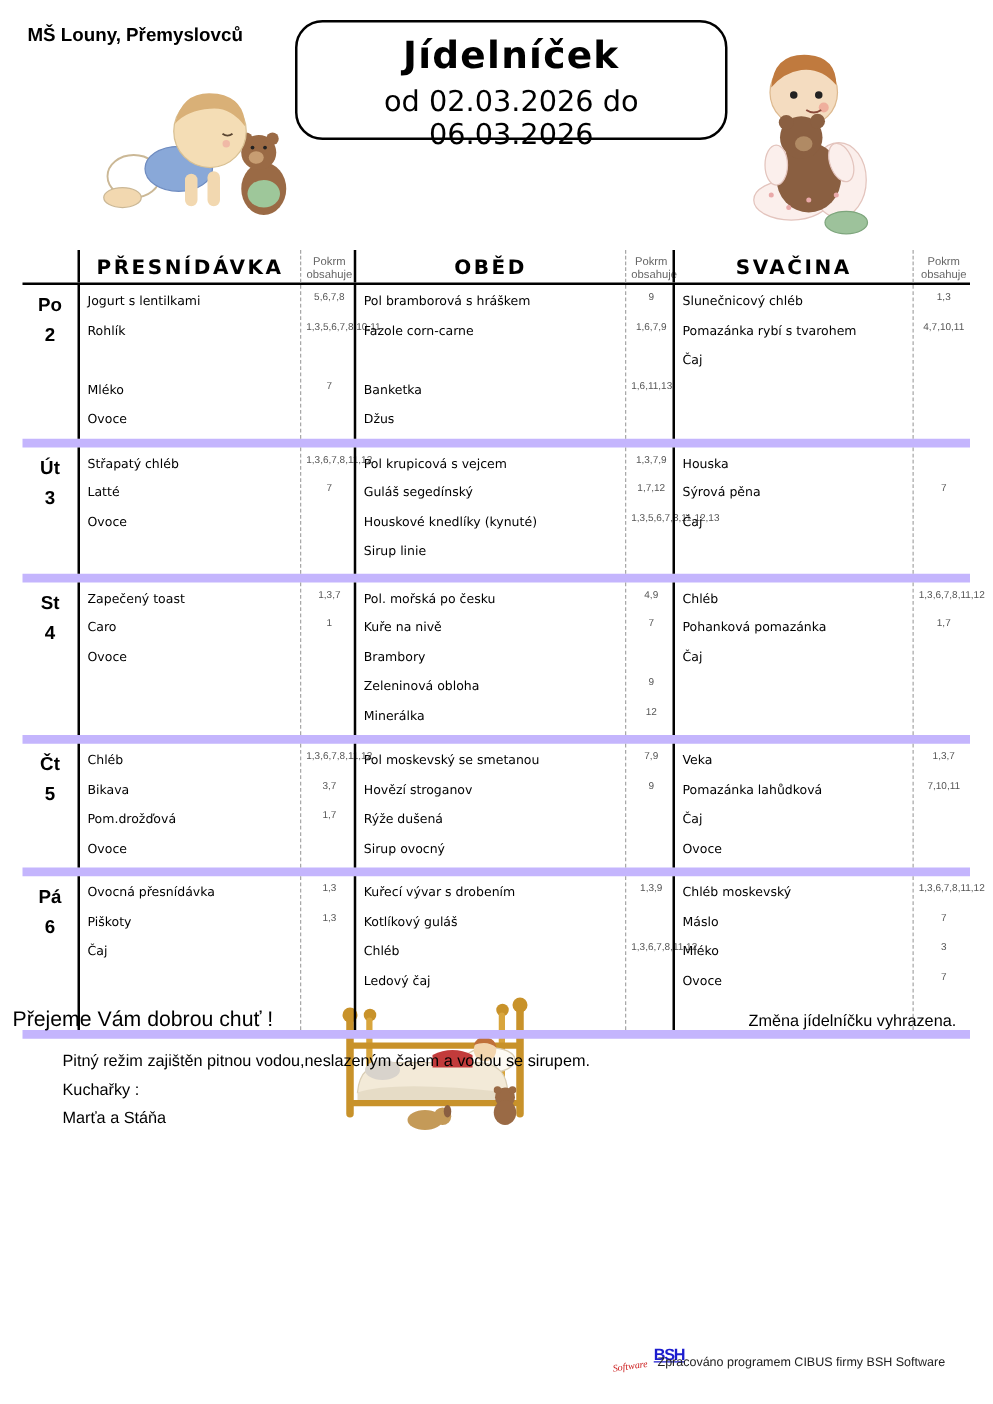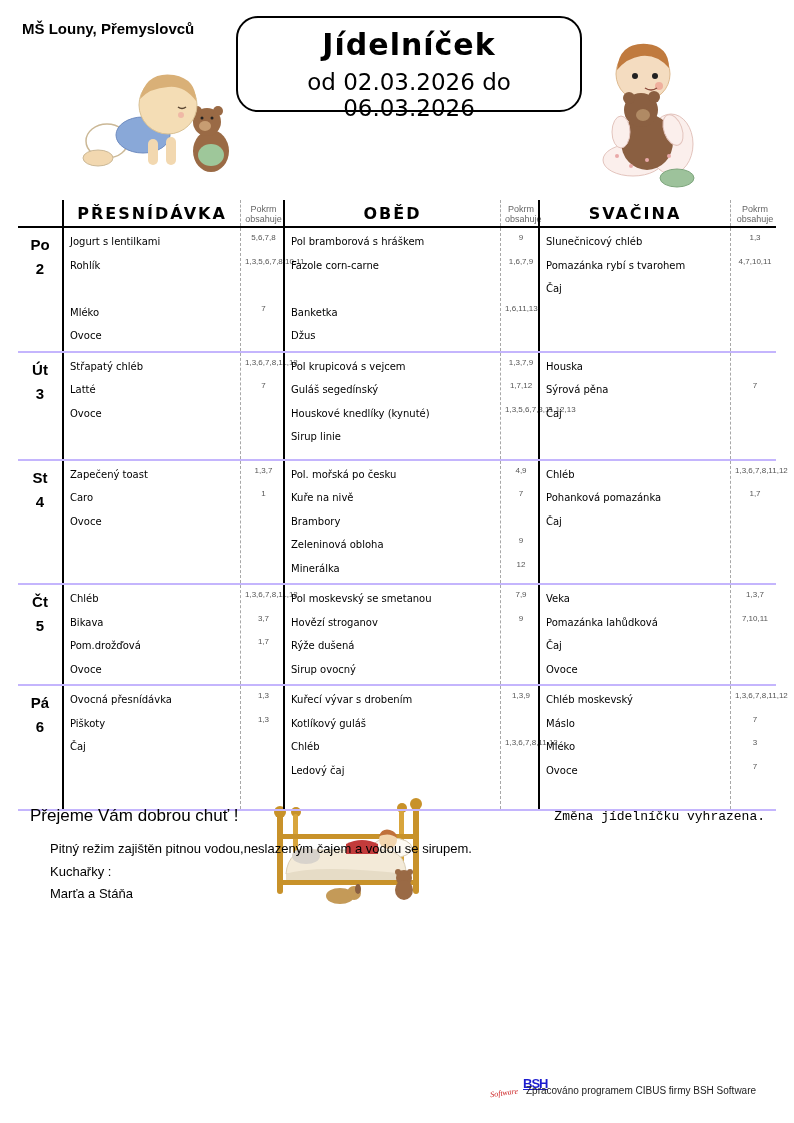--- a/index.html
+++ b/index.html
@@ -19,41 +19,41 @@
   .title { font-size:30px; font-weight:bold; letter-spacing:1px; }
   .daterange { font-size:23px; margin-top:7px; }
   .clip { position:absolute; z-index:0; }
   .clip-left  { left:50px;  top:55px;  width:182px; height:122px; }
   .clip-right { left:597px; top:32px;  width:114px; height:164px; }
   .clip-bed   { left:266px; top:796px; width:170px; height:110px; }
 
   
   .menu { position:absolute; left:18px; top:200px; width:758px; z-index:1; }
   .hrow { display:flex; border-bottom:2px solid #000; height:28px; }
-  .row  { display:flex; border-bottom:2px solid #c4b5fd; }
+  .row  { display:flex; border-bottom:7px solid #c4b5fd; }
   .r0{min-height:113px} .r1{min-height:108px} .r2{min-height:119px} .r3{min-height:100px} .r4{min-height:123px}
   .c { flex-shrink:0; }
   .day { width:44px; text-align:center; padding-top:6px;
          font-family:"Liberation Sans", sans-serif; font-weight:bold; font-size:15px; }
   .d-ab { line-height:22px; }
   .d-no { line-height:25px; }
   .f  { border-left:2px solid #000; padding:4px 2px 0 6px; }
   .f1 { width:178px; } .f2 { width:217px; } .f3 { width:192px; }
   .alg { border-left:1px dashed #a8a8a8; padding:5px 1px 0 4px;
          font-family:"Liberation Sans", sans-serif; font-size:8px; color:#555;text-align:center; }
   .a1 { width:43px; } .a2 { width:38px; } .a3 { width:46px; }
   .fi { min-height:23.5px; line-height:20px; font-size:10px; white-space:normal; }
   .ai { min-height:23.5px; line-height:9px; }
   .hfood { display:flex; align-items:center; justify-content:center;
            font-weight:bold; font-size:16px; letter-spacing:2px; padding:0; }
   .halg { font-size:9px; color:#666; line-height:10px; padding-top:4px; }
 
   
-  .bon    { position:absolute; left:30px;  top:806px; font-family:"Liberation Sans", sans-serif; font-size:17px; z-index:2; }
-  .change { position:absolute; right:29px; top:809px; font-family:Liberation Mono, monospace; font-size:13px; z-index:2; }
+  .bon    { position:absolute; left:10px;  top:806px; font-family:"Liberation Sans", sans-serif; font-size:17px; z-index:2; }
+  .change { position:absolute; right:29px; top:809px; font-family:Liberation Sans, sans-serif; font-size:13px; z-index:2; }
   .fnote  { position:absolute; left:50px;  font-family:"Liberation Sans", sans-serif; font-size:13px; z-index:2; }
   .drink  { top:841px; } .cklbl { top:864px; } .cknames { top:886px; }
   .credit { position:absolute; left:526px; top:1085px; font-family:"Liberation Sans", sans-serif; font-size:10px; color:#222; z-index:2; }
   .bsh    { position:absolute; left:490px; top:1078px; width:34px; height:24px; z-index:2; }
   .bsh-main { font-family:"Liberation Sans", sans-serif; font-weight:bold; font-size:13px;
               color:#1c1ccf; letter-spacing:-1px; display:block; line-height:12px; text-decoration:underline;padding-left:33px; }
   .bsh-sub  { font-family:"Liberation Serif", serif; font-style:italic; font-size:8px;
               color:#cc2020; display:block; transform:rotate(-8deg); margin-top:-2px; }
 </style>
 </head>

